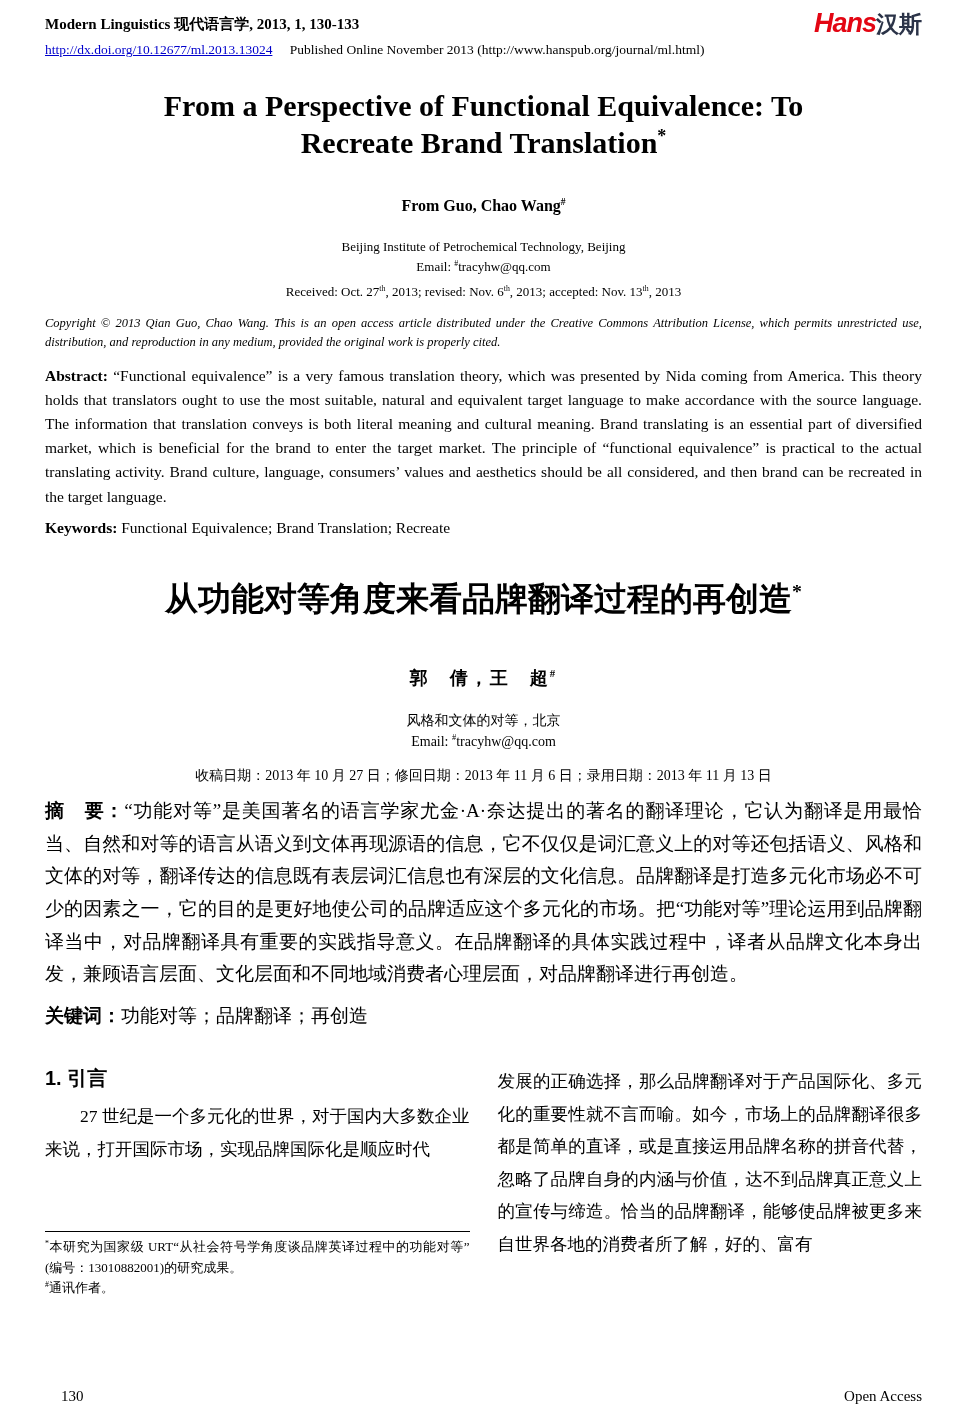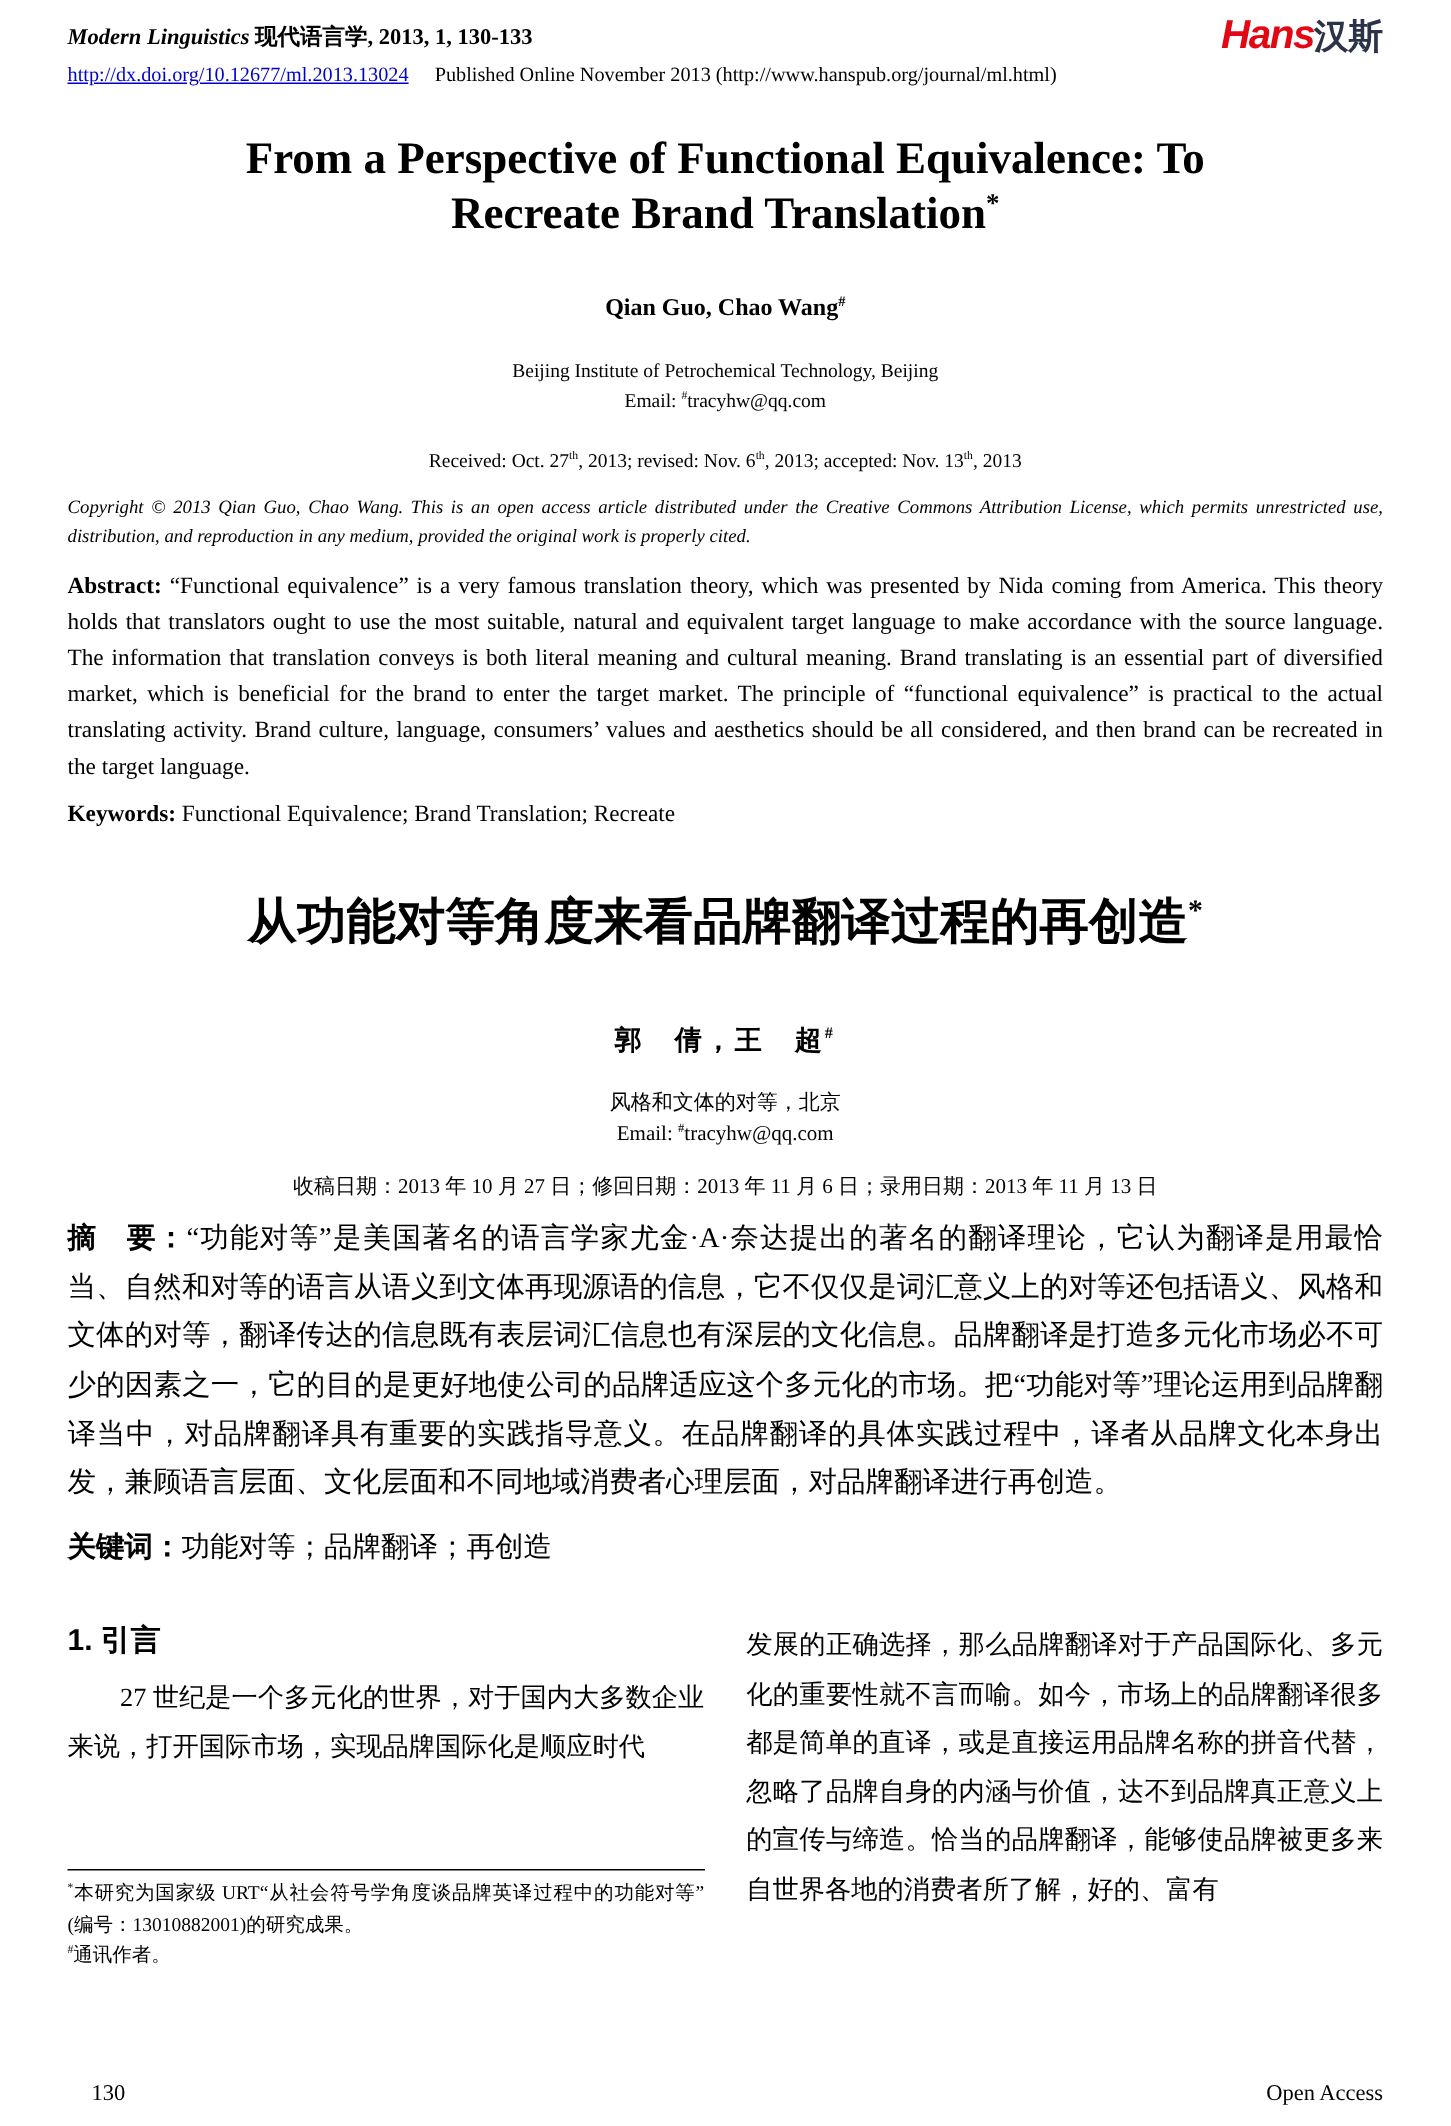--- a/index.html
+++ b/index.html
@@ -6,37 +6,37 @@
   html, body { background:#ffffff; }
   body {
     width:967px; height:1417px; position:relative; overflow:hidden;
     font-family:"Liberation Serif","DejaVu Serif",serif; color:#000;
   }
   .page { padding:10px 45px 0 45px; height:100%; position:relative; }
 
   
   .header-row1 { display:flex; justify-content:space-between; align-items:flex-start; }
   .journal-line { font-size:15px; font-weight:bold; padding-top:5px; }
-  .j-title { font-style:italic; }
+  .j-title { }
   .logo { white-space:nowrap; line-height:1; }
   .logo-en { color:var(--hans-red,#e30613); font-style:italic; font-weight:bold;
              font-size:27px; font-family:"Liberation Sans",sans-serif; letter-spacing:-1px; }
   .logo-cn { color:var(--hans-dark,#2b3348); font-weight:bold; font-size:23px;
              font-family:"Liberation Sans",sans-serif; }
   .header-row2 { font-size:13.5px; margin-top:5px; }
   .doi-link { color:var(--link-blue,#0000cc); text-decoration:underline; cursor:pointer; }
   .published { margin-left:14px; }
 
   sup { font-size:0.6em; vertical-align:super; line-height:0; }
 
   
   .en-title { text-align:center; font-size:30px; font-weight:bold; line-height:1.22; margin-top:30px; }
   .en-authors { text-align:center; font-weight:bold; font-size:16px; margin-top:36px; }
   .center-block { text-align:center; font-size:13px; line-height:1.5; margin-top:22px; }
-  .received { text-align:center; font-size:13px; margin-top:23px; }
+  .received { text-align:center; font-size:13px; margin-top:8px; }
   .copyright { font-size:12.5px; text-align:justify; line-height:1.5; margin-top:14px;font-style:italic; }
   .abstract { font-size:15.5px; text-align:justify; line-height:1.56; margin-top:12px; }
   .keywords { font-size:15.5px; margin-top:10px; }
   .label { font-weight:bold; }
 
   
   .cn-title { text-align:center; font-size:33px; font-weight:bold; margin-top:40px; }
   .cn-authors { text-align:center; font-size:18px; font-weight:bold; margin-top:44px; letter-spacing:2px; }
   .cn-center { text-align:center; font-size:14px; line-height:1.55; margin-top:20px; }
   .cn-dates { text-align:center; font-size:14px; margin-top:14px; }
@@ -78,21 +78,21 @@
       <span class="published">Published Online November 2013 (http://www.hanspub.org/journal/ml.html)</span>
     </div>
   </div>
 
   <h1 class="en-title">
     <span>From a Perspective of Functional Equivalence: To</span><br>
     <span>Recreate Brand Translation</span><sup>*</sup>
   </h1>
 
   <div class="en-authors">
-    <span>Qian Guo, Chao Wang</span><sup>#</sup>
+    <span>From Guo, Chao Wang</span><sup>#</sup>
   </div>
 
   <div class="center-block">
     <div>Beijing Institute of Petrochemical Technology, Beijing</div>
     <div>
       <span>Email: </span><sup>#</sup><span>tracyhw@qq.com</span>
     </div>
   </div>
 
   <div class="received">

